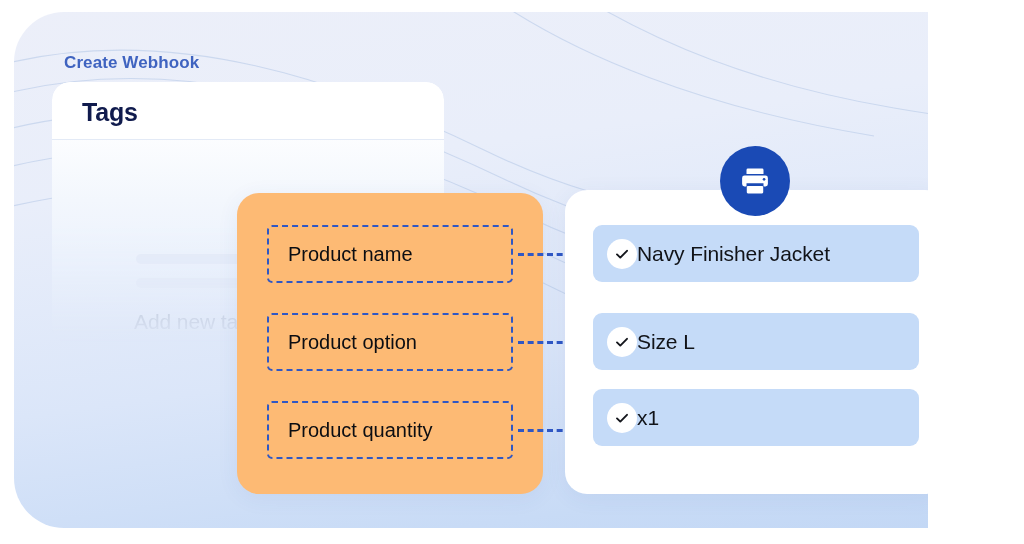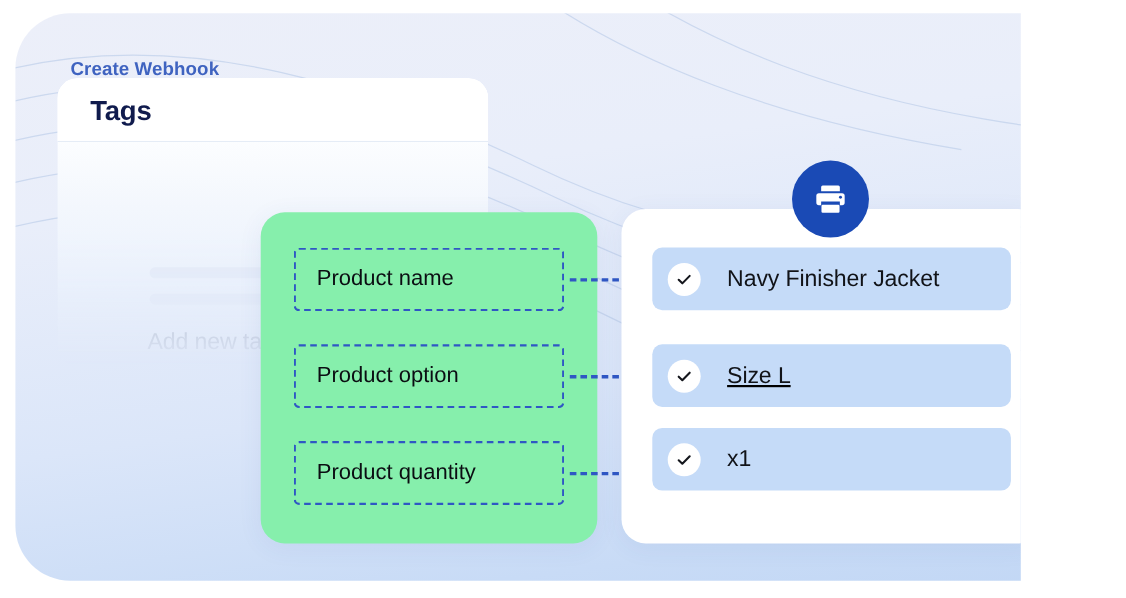--- a/index.html
+++ b/index.html
@@ -53,21 +53,21 @@
     font-weight: 700;
     letter-spacing: 0.1px;
     color: #3f63c0;
     white-space: nowrap;
   }
 
   
   .tags-card {
     position: absolute;
     left: 52px;
-    top: 71px;
+    top: 82px;
     width: 392px;
     height: 262px;
     border-radius: 18px;
     overflow: hidden;
     -webkit-mask-image: linear-gradient(to bottom, #000 0%, #000 50%, rgba(0,0,0,0.72) 72%, rgba(0,0,0,0.25) 90%, rgba(0,0,0,0) 100%);
     mask-image: linear-gradient(to bottom, #000 0%, #000 50%, rgba(0,0,0,0.72) 72%, rgba(0,0,0,0.25) 90%, rgba(0,0,0,0) 100%);
     text-align: right;
   }
   .tags-card-inner {
     position: absolute;
@@ -112,21 +112,21 @@
     letter-spacing: -0.1px;
   }
 
   
   .fields-card {
     position: absolute;
     left: 237px;
     top: 193px;
     width: 306px;
     height: 301px;
-    background: #86efac;
+    background: #fdba74;
     border-radius: 22px;
     box-shadow: 0 4px 22px rgba(60,90,160,0.07);
   }
   .dashed-field {
     position: absolute;
     left: 30px;
     width: 246px;
     height: 58px;
     border: 2.5px dashed #2f57c4;
     border-radius: 5px;
@@ -172,37 +172,37 @@
     position: absolute;
     left: 28px;
     width: 326px;
     height: 57px;
     background: #c5dbf8;
     border-radius: 9px;
     display: flex;
     align-items: center;
   }
   .vr-0 { top: 35px; }
-  .vr-1 { top: 123px; text-decoration: underline; }
+  .vr-1 { top: 123px; }
   .vr-2 { top: 199px; }
 
   .check-circle {
     position: relative;
     margin-left: 14px;
     width: 30px;
     height: 30px;
     border-radius: 50%;
     background: #ffffff;
     flex: 0 0 auto;
     display: flex;
     align-items: center;
     justify-content: center;
   }
   .value-text {
-    margin-left: 24px;
+    margin-left: 0;
     font-size: 21px;
     color: #111318;
     white-space: nowrap;
     letter-spacing: -0.1px;
   }
 
   
   .printer-badge {
     position: absolute;
     left: 720px;

